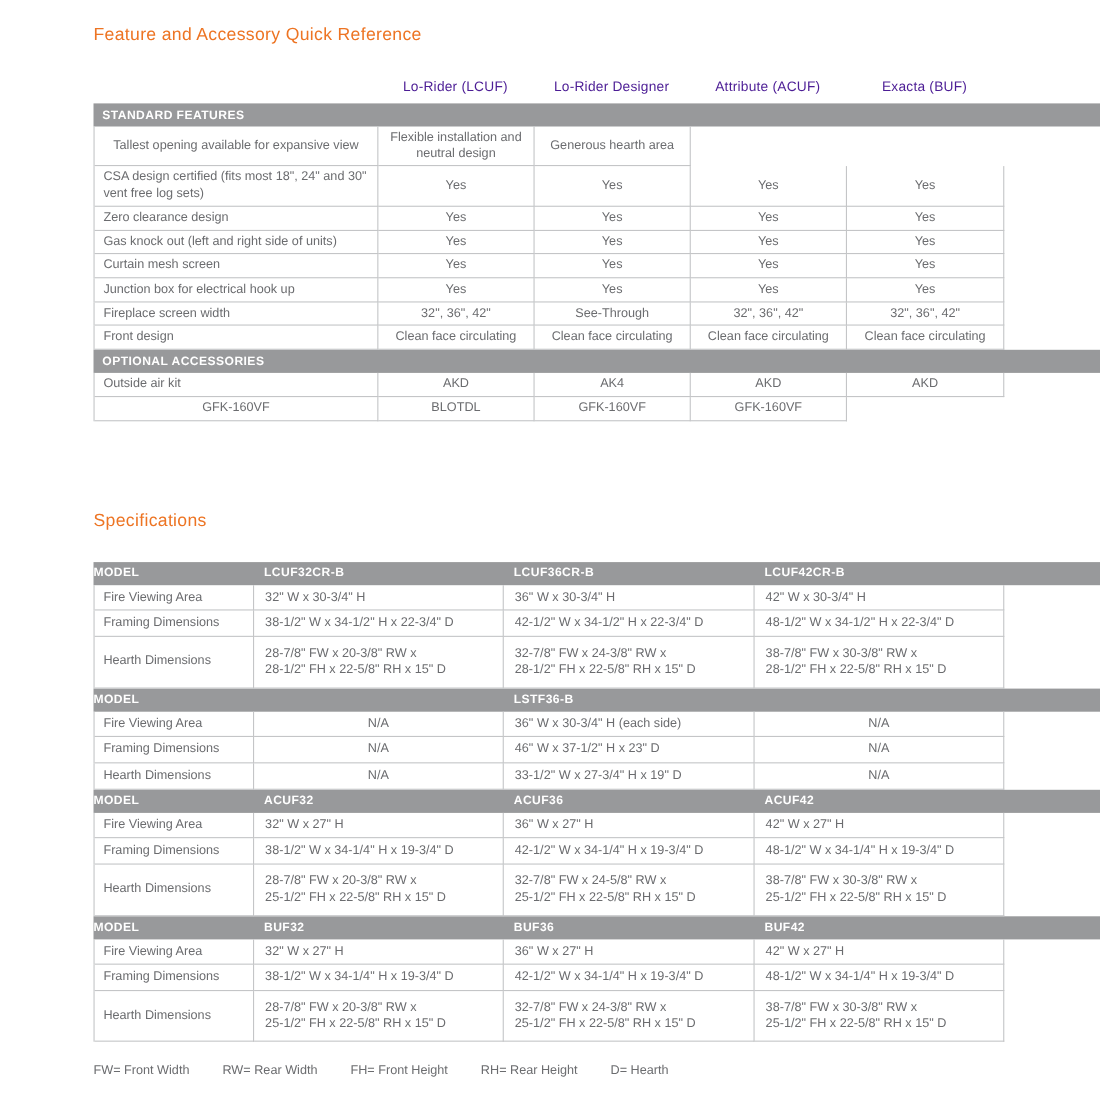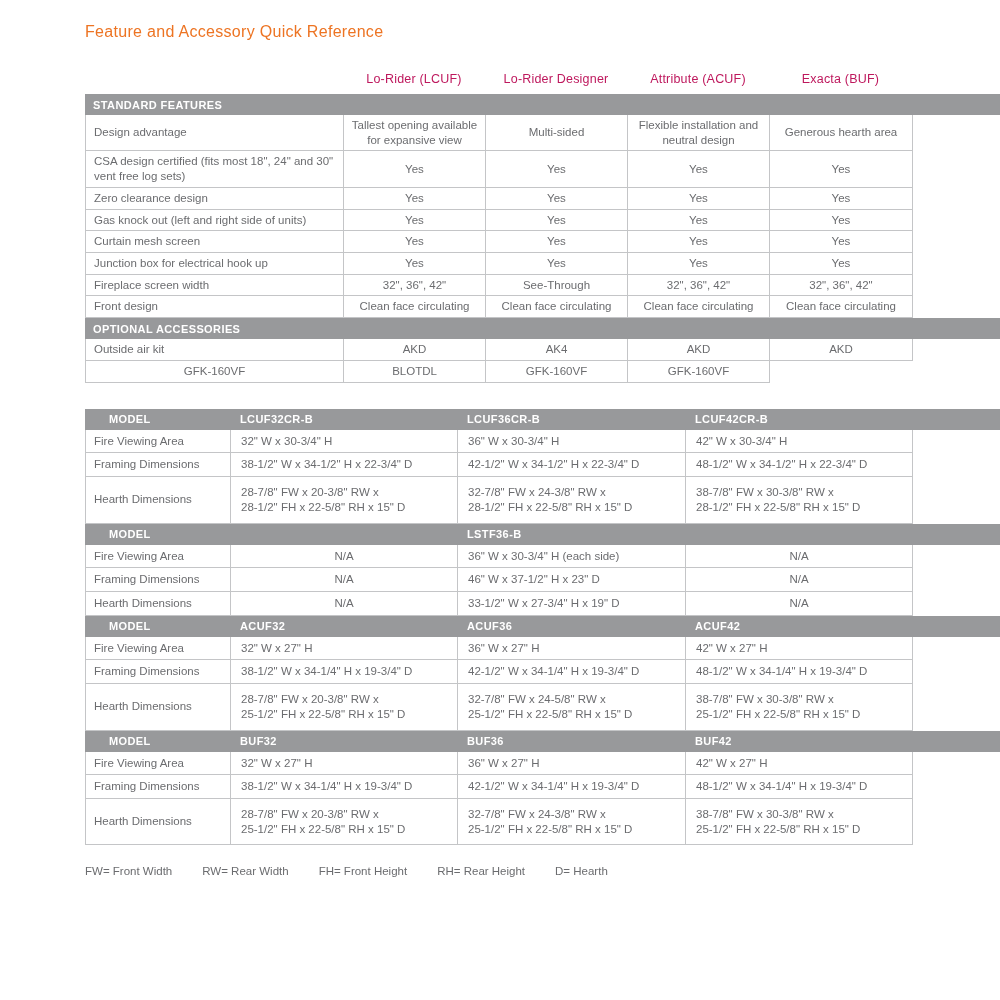--- a/index.html
+++ b/index.html
@@ -20,21 +20,21 @@
   .spec-title { margin-top: 80px; }
 
   
   .qr-heads {
     display: grid;
     grid-template-columns: 258px 142px 142px 142px 143px;
     margin-top: 28px; margin-bottom: 7px;
   }
   .qr-ch {
     text-align: center; font-size: 12.5px; line-height: 16px;
-    color: #be185d; letter-spacing: 0.2px;
+    color: #4c1d95; letter-spacing: 0.2px;
   }
   .tbl { width: 956px; }
   .bar {
     height: 21px;
     background: var(--bar-gray, #98999b);
     color: #ffffff; font-weight: bold; font-size: 11px;
     letter-spacing: 0.4px;
     display: flex; align-items: center; padding-left: 8px;
   }
   .qr-row {
@@ -54,21 +54,21 @@
   
   .spec-tbl { margin-top: 26px; }
   .sp-bar {
     height: 21px;
     background: var(--bar-gray, #98999b);
     display: grid;
     grid-template-columns: 145px 227px 228px 227px;
     align-items: center;
     color: #ffffff; font-weight: bold; font-size: 11px; letter-spacing: 0.4px;
   }
-  .sp-bar .mlabel { padding-left: 24px; }
+  .sp-bar .mlabel { padding-left: 0; }
   .sp-bar .mname { padding-left: 10px; }
   .sp-row {
     display: grid;
     grid-template-columns: 145px 227px 228px 227px;
     border-left: 1px solid var(--border-gray, #c4c5c7);
   }
   .sval {
     justify-content: flex-start; text-align: left;
     padding: 4px 10px; min-height: 23px;
     white-space: pre-line;
@@ -87,23 +87,21 @@
   <div class="qr-heads" id="qr-heads">
       <div class="qr-ch"></div>
       <div class="qr-ch">Lo-Rider (LCUF)</div>
       <div class="qr-ch">Lo-Rider Designer</div>
       <div class="qr-ch">Attribute (ACUF)</div>
       <div class="qr-ch">Exacta (BUF)</div>
     </div>
   <div class="tbl" id="qr-body">
       <div class="bar">STANDARD FEATURES</div>
       <div class="qr-row">
-        <div class="cell">Design advantage</div>
         <div class="cell val">Tallest opening available for expansive view</div>
-        <div class="cell val">Multi-sided</div>
         <div class="cell val">Flexible installation and neutral design</div>
         <div class="cell val">Generous hearth area</div>
       </div>
       <div class="qr-row">
         <div class="cell">CSA design certified (fits most 18", 24" and 30" vent free log sets)</div>
         <div class="cell val">Yes</div>
         <div class="cell val">Yes</div>
         <div class="cell val">Yes</div>
         <div class="cell val">Yes</div>
       </div>
@@ -158,20 +156,21 @@
         <div class="cell val">AKD</div>
       </div>
       <div class="qr-row">
         <div class="cell val">GFK-160VF</div>
         <div class="cell val">BLOTDL</div>
         <div class="cell val">GFK-160VF</div>
         <div class="cell val">GFK-160VF</div>
       </div>
     </div>
 
+  <h1 class="title spec-title">Specifications</h1>
   <div class="tbl spec-tbl" id="spec-body">
       <div class="sp-bar">
         <div class="mlabel">MODEL</div>
         <div class="mname">LCUF32CR-B</div>
         <div class="mname">LCUF36CR-B</div>
         <div class="mname">LCUF42CR-B</div>
       </div>
       <div class="sp-row">
         <div class="cell">Fire Viewing Area</div>
         <div class="cell sval">32" W x 30-3/4" H</div>

